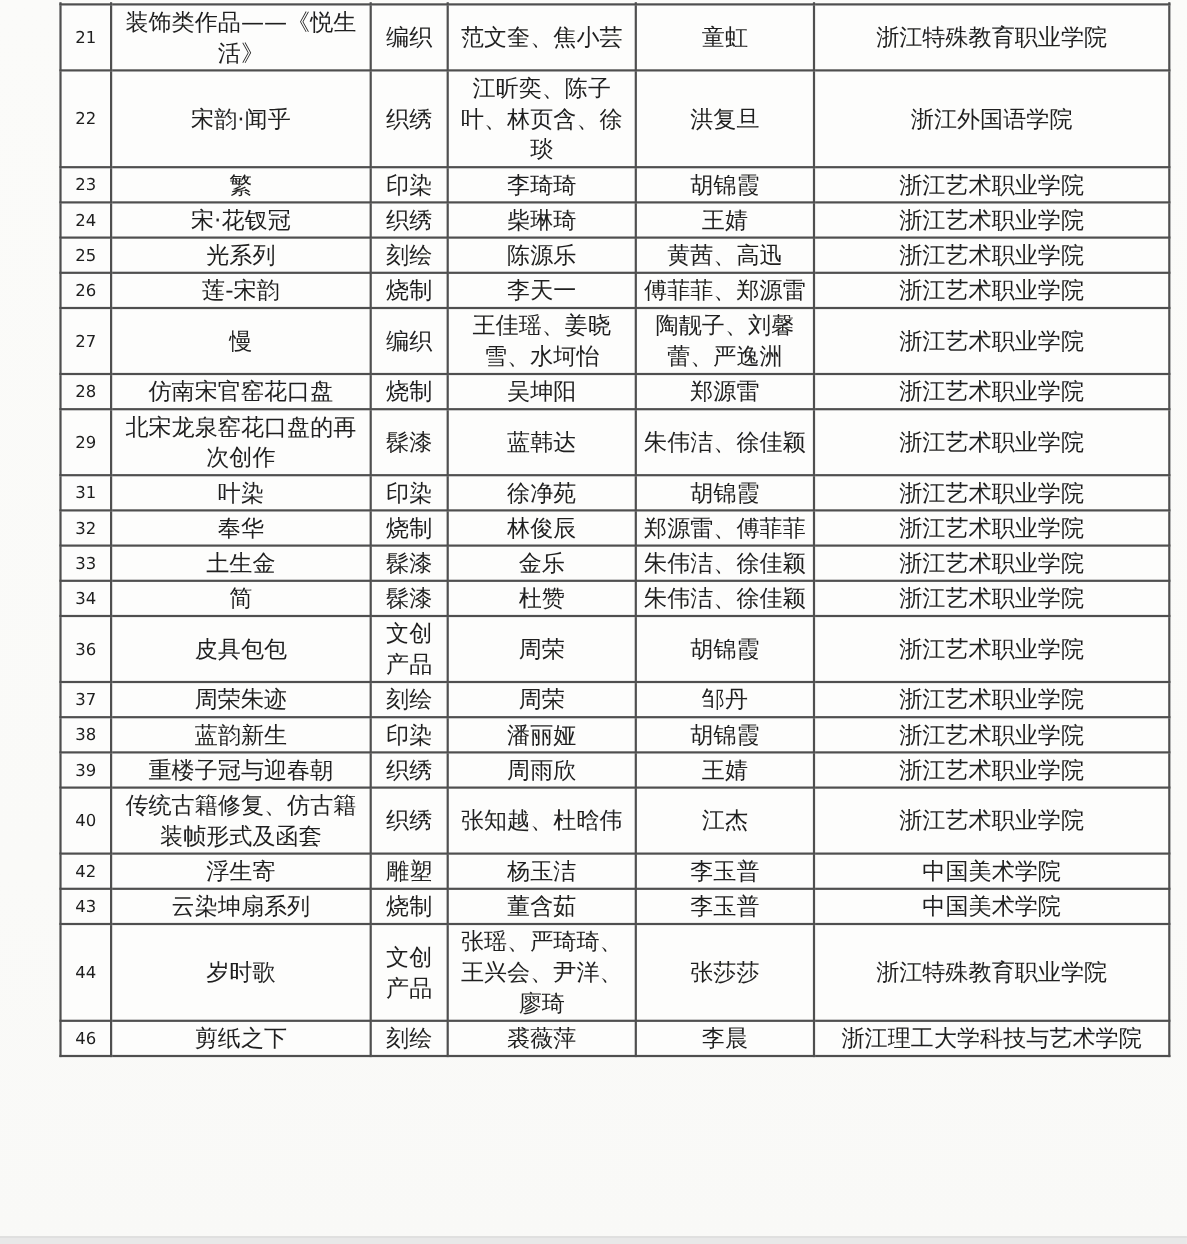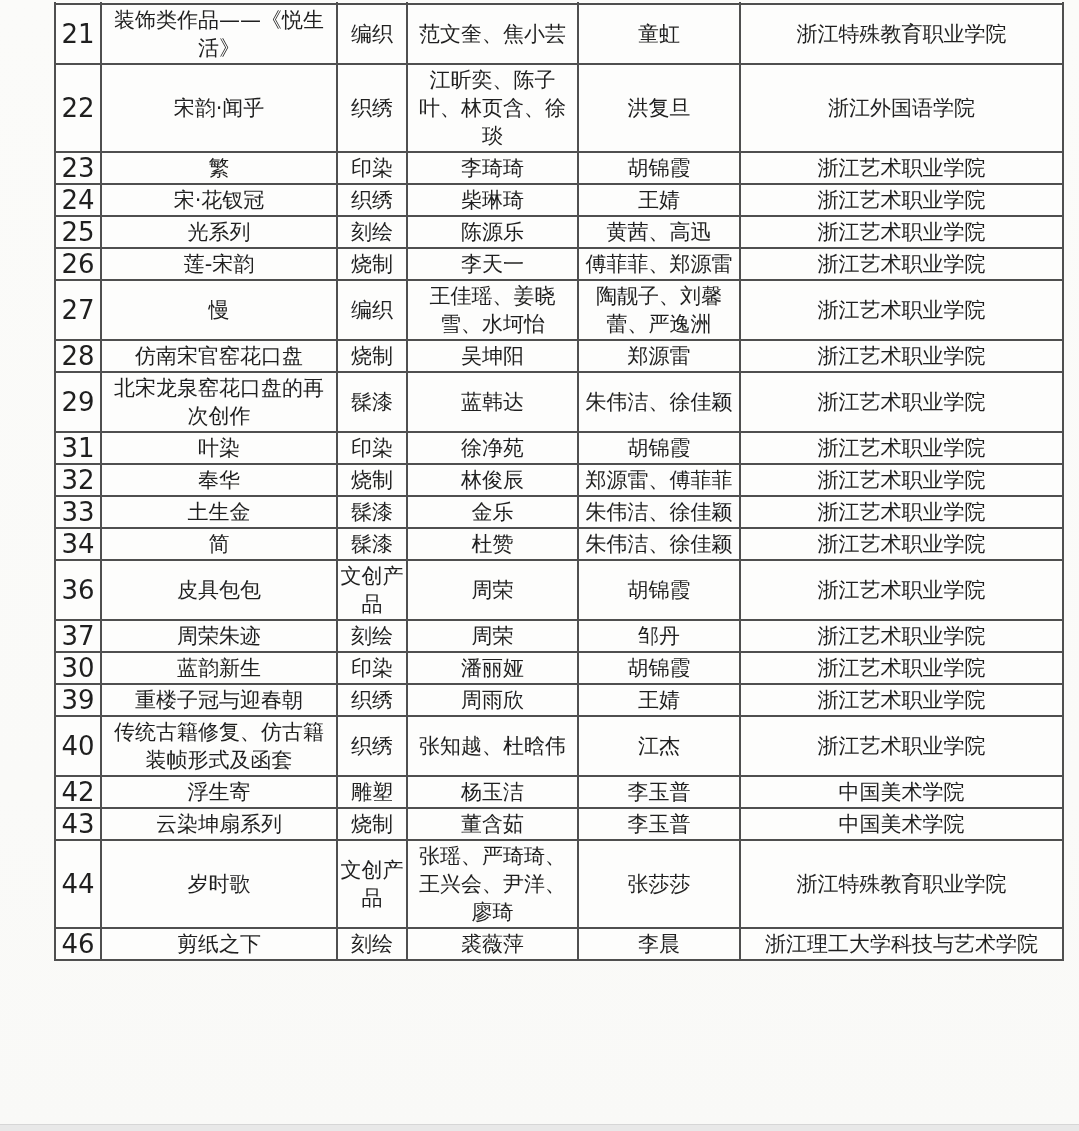--- a/index.html
+++ b/index.html
@@ -34,23 +34,23 @@
     border:2px solid var(--border-color);
     text-align:center;
     vertical-align:middle;
     font-size:21px;
     line-height:28px;
     height:28px;
     padding:1px 6px;
     word-break:normal;
     overflow-wrap:break-word;
   }
-  td.c-no{font-size:26px;padding:1px 2px;}
+  td.c-no{font-size:15px;padding:1px 2px;}
   td.c-title{padding:1px 6px;text-align:center;}
-  td.c-cat{padding:1px 1px;}
+  td.c-cat{padding:1px 12px;}
   td.c-auth{padding:1px 6px;}
   td.c-adv{padding:1px 6px;}
   td.c-inst{padding:1px 8px;}
   tr.cut-row td{
     height:2px;
     padding:0;
     border-top:none;
     line-height:0;
     font-size:0;
   }
@@ -199,21 +199,21 @@
     </tr>
         <tr>
       <td class="c-no">37</td>
       <td class="c-title">周荣朱迹</td>
       <td class="c-cat">刻绘</td>
       <td class="c-auth">周荣</td>
       <td class="c-adv">邹丹</td>
       <td class="c-inst">浙江艺术职业学院</td>
     </tr>
         <tr>
-      <td class="c-no">30</td>
+      <td class="c-no">38</td>
       <td class="c-title">蓝韵新生</td>
       <td class="c-cat">印染</td>
       <td class="c-auth">潘丽娅</td>
       <td class="c-adv">胡锦霞</td>
       <td class="c-inst">浙江艺术职业学院</td>
     </tr>
         <tr>
       <td class="c-no">39</td>
       <td class="c-title">重楼子冠与迎春朝</td>
       <td class="c-cat">织绣</td>

